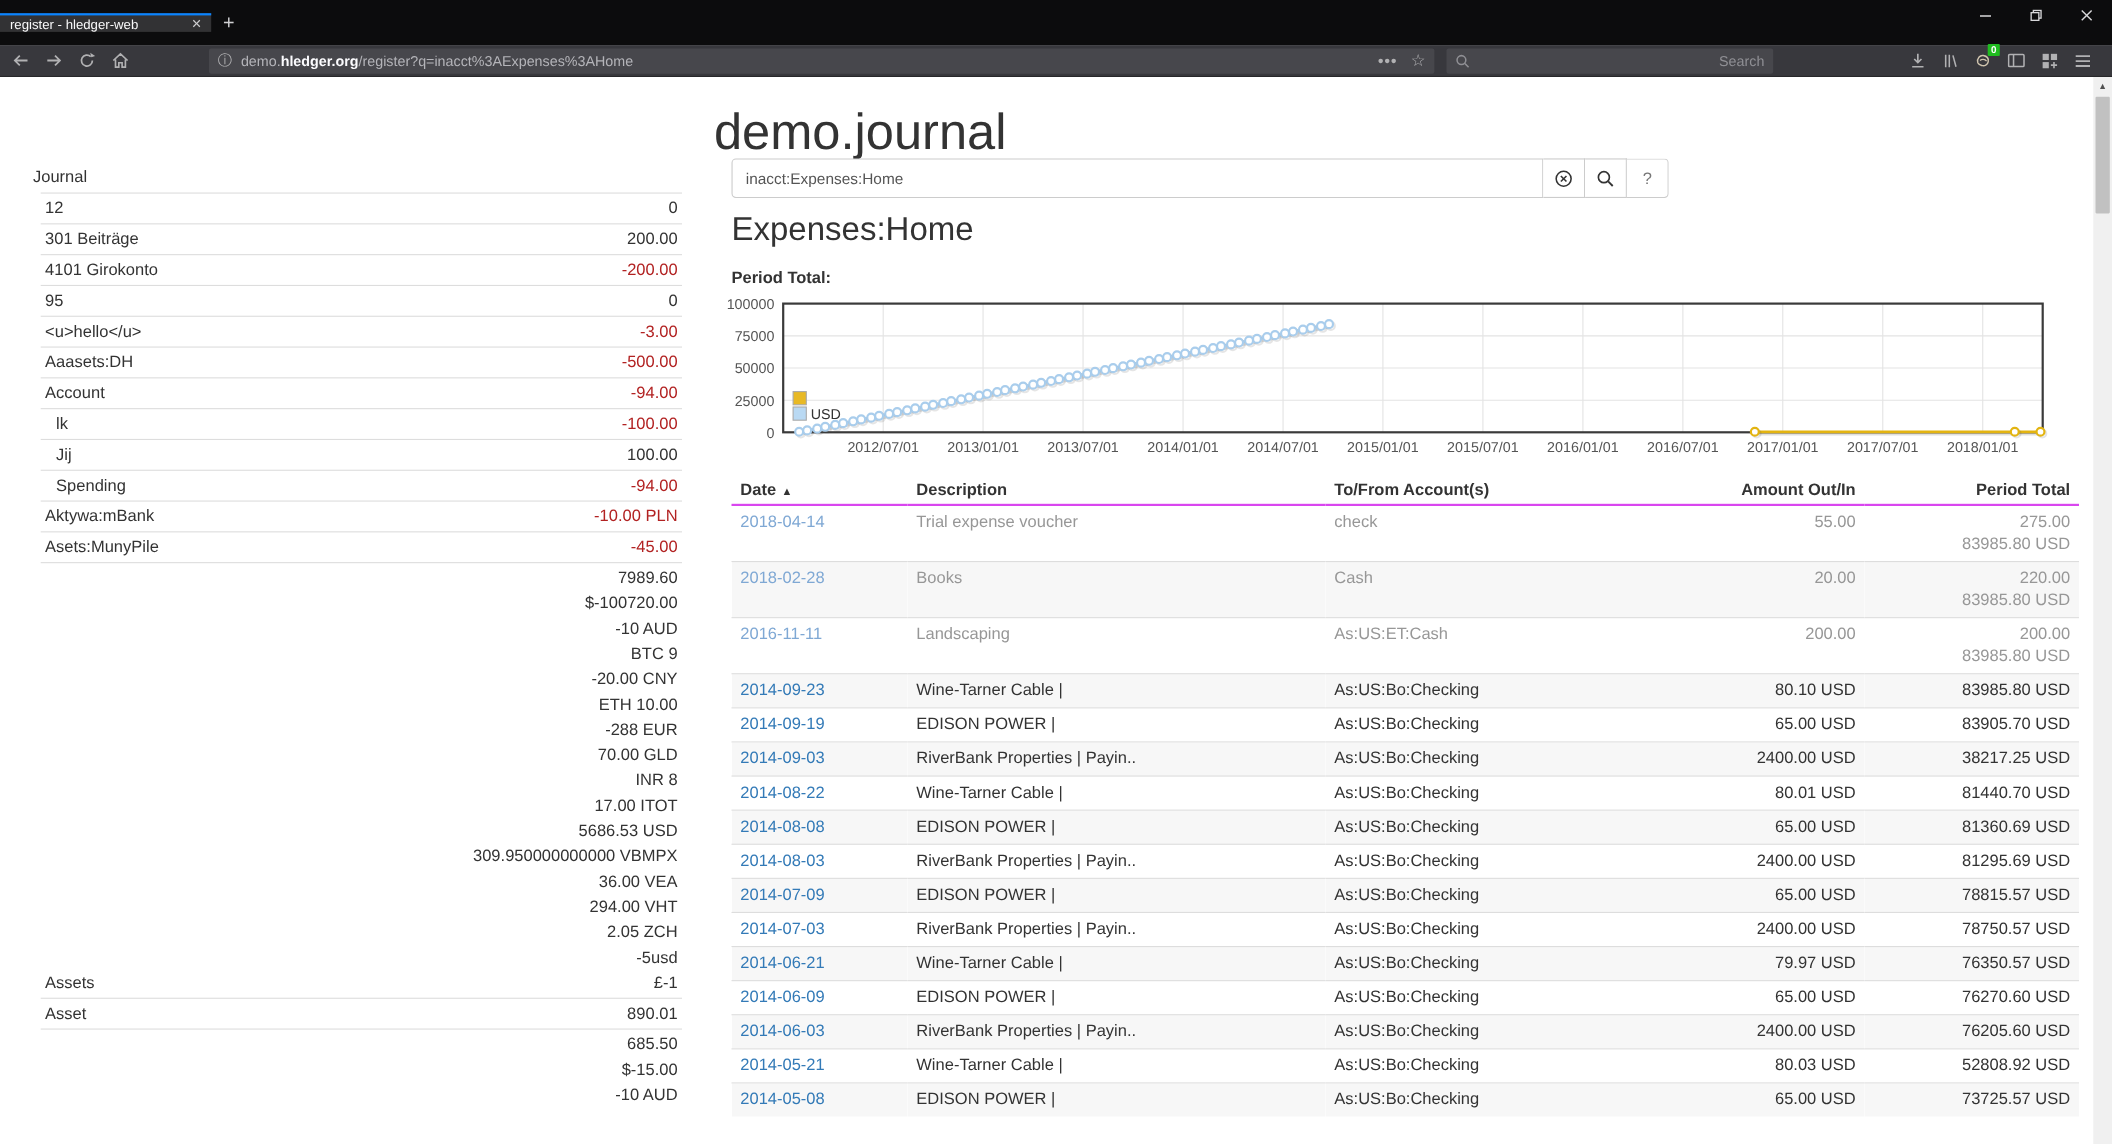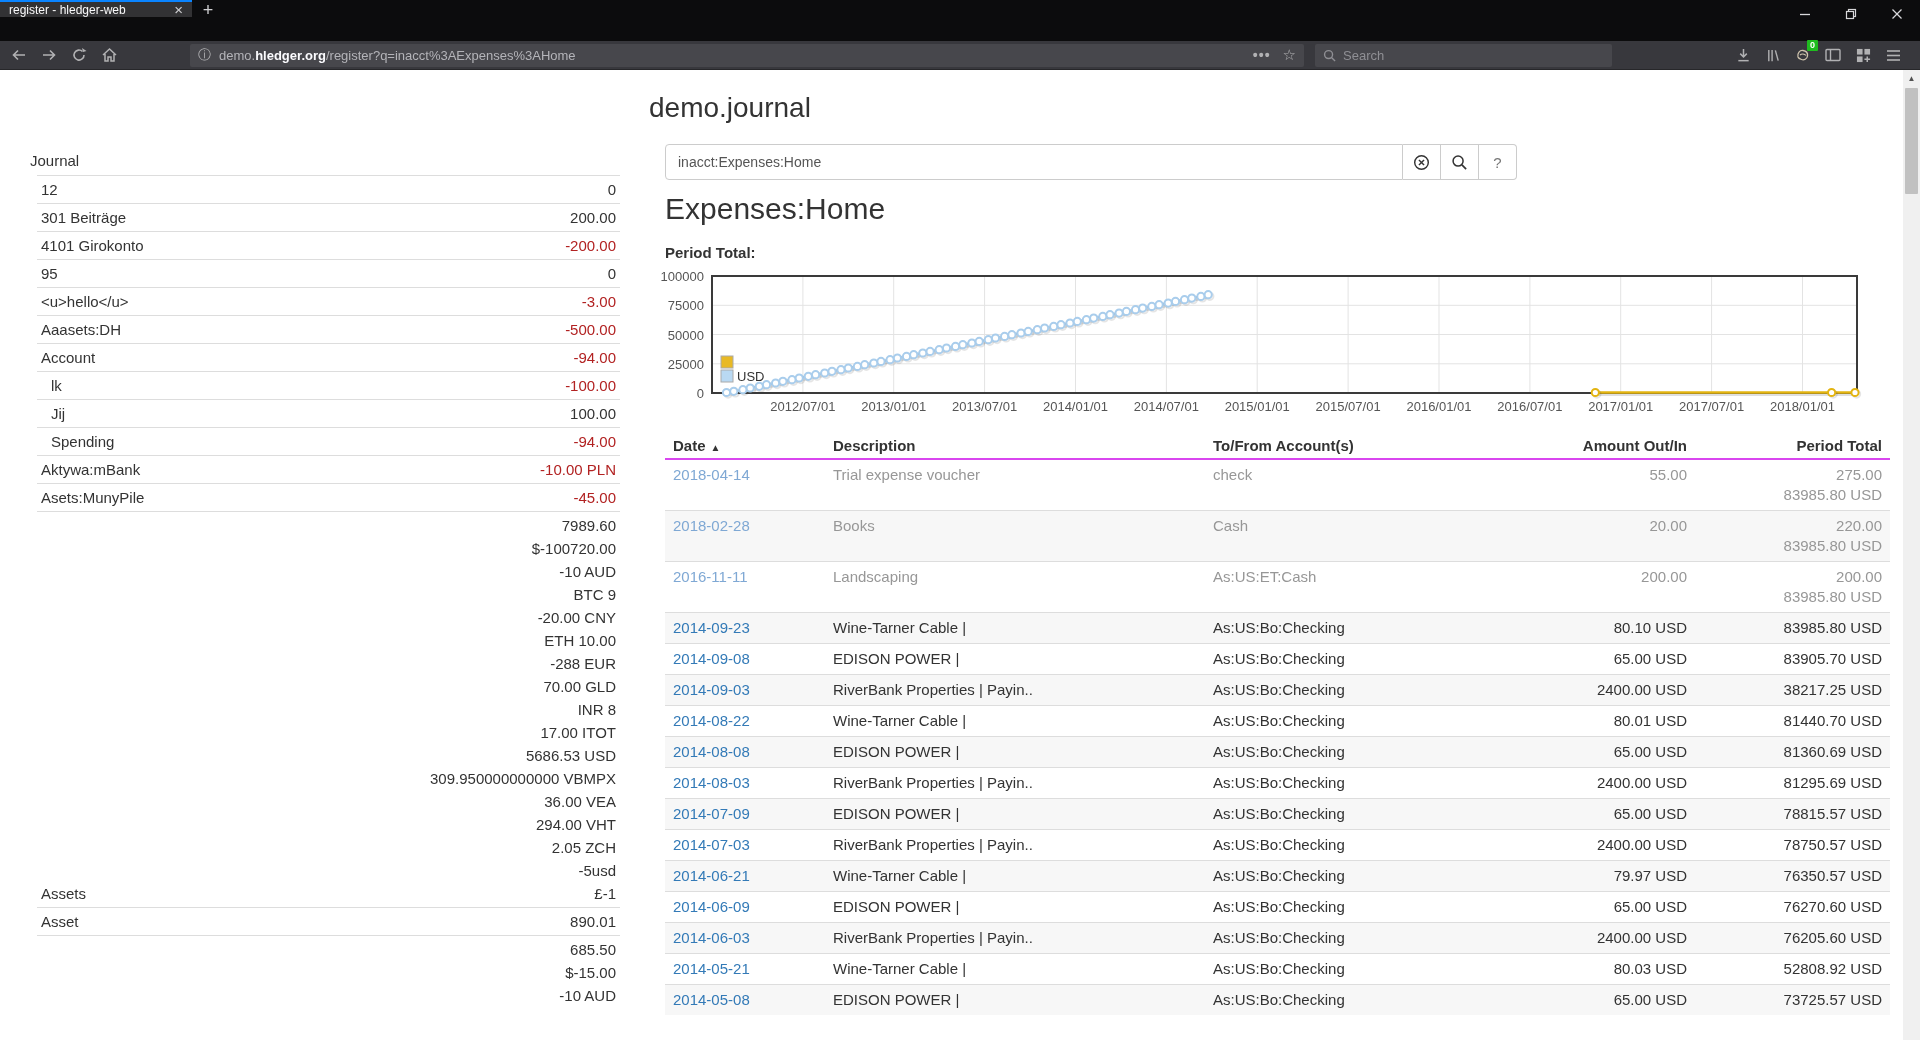--- a/index.html
+++ b/index.html
@@ -1,41 +1,41 @@
 <!DOCTYPE html>
 <html><head>
 <meta charset="utf-8">
 <style>
   * { margin:0; padding:0; box-sizing:border-box; }
   html,body { width:1920px; height:1040px; overflow:hidden; background:#fff;
     font-family:"Liberation Sans", sans-serif; }
   .window { width:1920px; height:1040px; display:flex; flex-direction:column; }
 
   
-  .tabbar { height:42px; background:#0c0c0d; display:flex; align-items:flex-start; position:relative; }
+  .tabbar { height:42px; background:#0c0c0d; display:flex; align-items:center; position:relative; }
   .tab { width:192px; background:#323234; border-top:2px solid #0a84ff; display:flex;
          align-items:center; padding:0 9px; }
   .tab-title { flex:1; color:#f9f9fa; font-size:12px; white-space:nowrap; overflow:hidden; }
   .tab-close { color:#cfcfd1; font-size:15px; line-height:15px; margin-left:6px; }
   .newtab { width:32px; color:#d0d0d2; font-size:18px; display:flex; align-items:center; justify-content:center; }
   .win-controls { position:absolute; right:0; top:0; height:28px; display:flex; }
   .wc { width:46px; display:flex; align-items:center; justify-content:center; }
 
   .navbar { height:29px; background:#38383d; display:flex; align-items:center; padding:0 4px;
             border-bottom:1px solid #27272a; }
   .navicon { width:30px; height:26px; display:flex; align-items:center; justify-content:center; }
   .urlbar { margin-left:66px; width:1114px; height:23px; background:#47474c; border-radius:2px;
             display:flex; align-items:center; padding:0 8px; font-size:13px; }
   .urlbar .info { color:#b1b1b3; font-size:13px; margin-right:8px; }
   .url-dim { color:#b4b4b9; } .url-domain { color:#fbfbfe; font-weight:700; }
   .url-actions { margin-left:auto; display:flex; align-items:center; gap:12px; }
   .dots { color:#b1b1b3; font-size:14px; letter-spacing:1px; font-weight:700; }
   .star { color:#b1b1b3; font-size:15px; }
   .searchbox { margin-left:11px; width:297px; height:23px; background:#47474c; border-radius:2px;
-               display:flex; align-items:center; padding:0 8px; gap:7px; }
+               display:flex; align-items:center; padding:0 8px; gap:7px;justify-content:space-between; }
   .searchbox .ph { color:#8f8f94; font-size:13px; }
   .right-icons { margin-left:auto; display:flex; padding-right:8px; }
   .right-icons .navicon { position:relative; }
   .badge { position:absolute; top:-2px; right:0px; background:#1fbc1f; color:#fff; font-size:9px;
            font-weight:700; padding:0 3px; height:11px; line-height:11px; border-radius:1px; }
 
   
   .page { position:relative; width:1920px; height:983px; background:#fff; overflow:hidden; color:#333; }
 
   
@@ -43,21 +43,21 @@
   .side-header { line-height:23px; margin-bottom:3px; color:#333; }
   .side-rows { margin-left:7px; width:583px; }
   .side-row { display:flex; align-items:flex-end; border-top:1px solid #ddd; padding:2px 0; }
   .side-row .nm { line-height:23px; padding-left:4px; white-space:nowrap; color:#333; }
   .side-row .nm.l2 { padding-left:14px; }
   .side-row .amts { flex:1; text-align:right; padding-right:4px; }
   .amt { display:block; line-height:23px; color:#333; white-space:nowrap; }
   .amt.neg { color:#b22222; }
 
   
-  .pgtitle { position:absolute; left:649px; top:22px; font-size:28px; font-weight:400; color:#333; }
+  .pgtitle { position:absolute; left:649px; top:22px; font-size:46px; font-weight:400; color:#333; }
   .searchrow { position:absolute; left:665px; top:74px; display:flex; height:20px; }
   .query { width:738px; height:36px; border:1px solid #ccc; border-radius:4px 0 0 4px;
            padding:0 12px; font-size:14px; color:#555; outline:none;
            font-family:"Liberation Sans",sans-serif; }
   .btn { width:38px; height:36px; background:#fff; border:1px solid #ccc; border-left:none;
          display:flex; align-items:center; justify-content:center; cursor:pointer; }
   .btn.last { border-radius:0 4px 4px 0; }
   .btn .q { color:#777; font-size:15px; font-family:"Liberation Sans",sans-serif; }
   .accttitle { position:absolute; left:665px; top:122px; font-size:30px; font-weight:400; color:#333; }
   .chartlabel { position:absolute; left:665px; top:174px; font-size:15px; font-weight:700; color:#333; }
@@ -607,21 +607,21 @@
             <td><a>2014-09-23</a></td>
             <td>Wine-Tarner Cable |</td>
             <td>As:US:Bo:Checking</td>
             <td class="r">80.10 USD</td>
             <td class="r c-tot">
               <div>83985.80 USD</div>
             </td>
           </tr>
 
           <tr>
-            <td><a>2014-09-08</a></td>
+            <td><a>2014-09-19</a></td>
             <td>EDISON POWER |</td>
             <td>As:US:Bo:Checking</td>
             <td class="r">65.00 USD</td>
             <td class="r c-tot">
               <div>83905.70 USD</div>
             </td>
           </tr>
 
           <tr>
             <td><a>2014-09-03</a></td>

